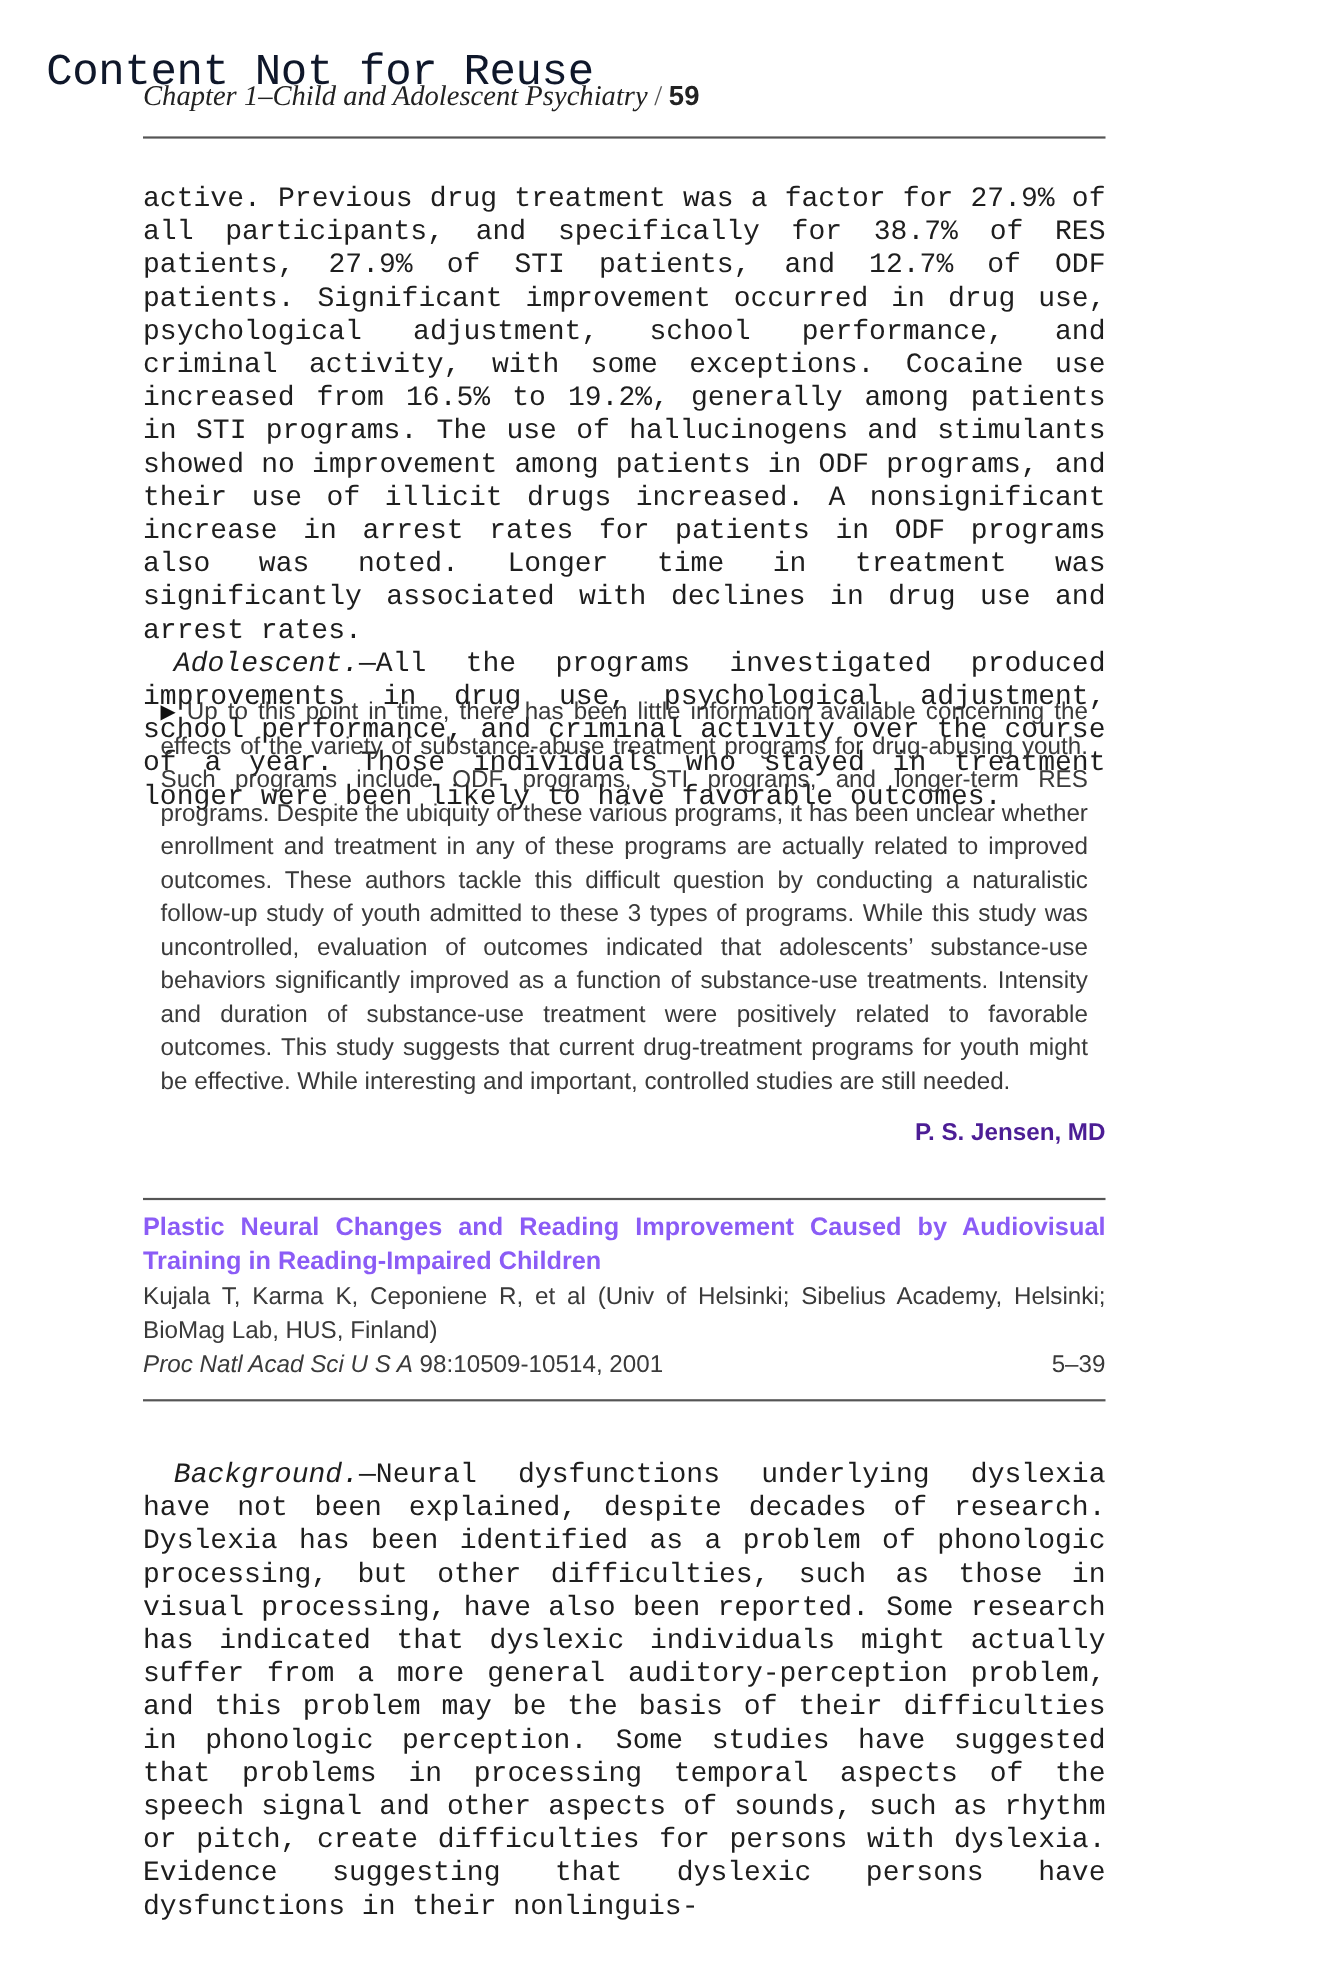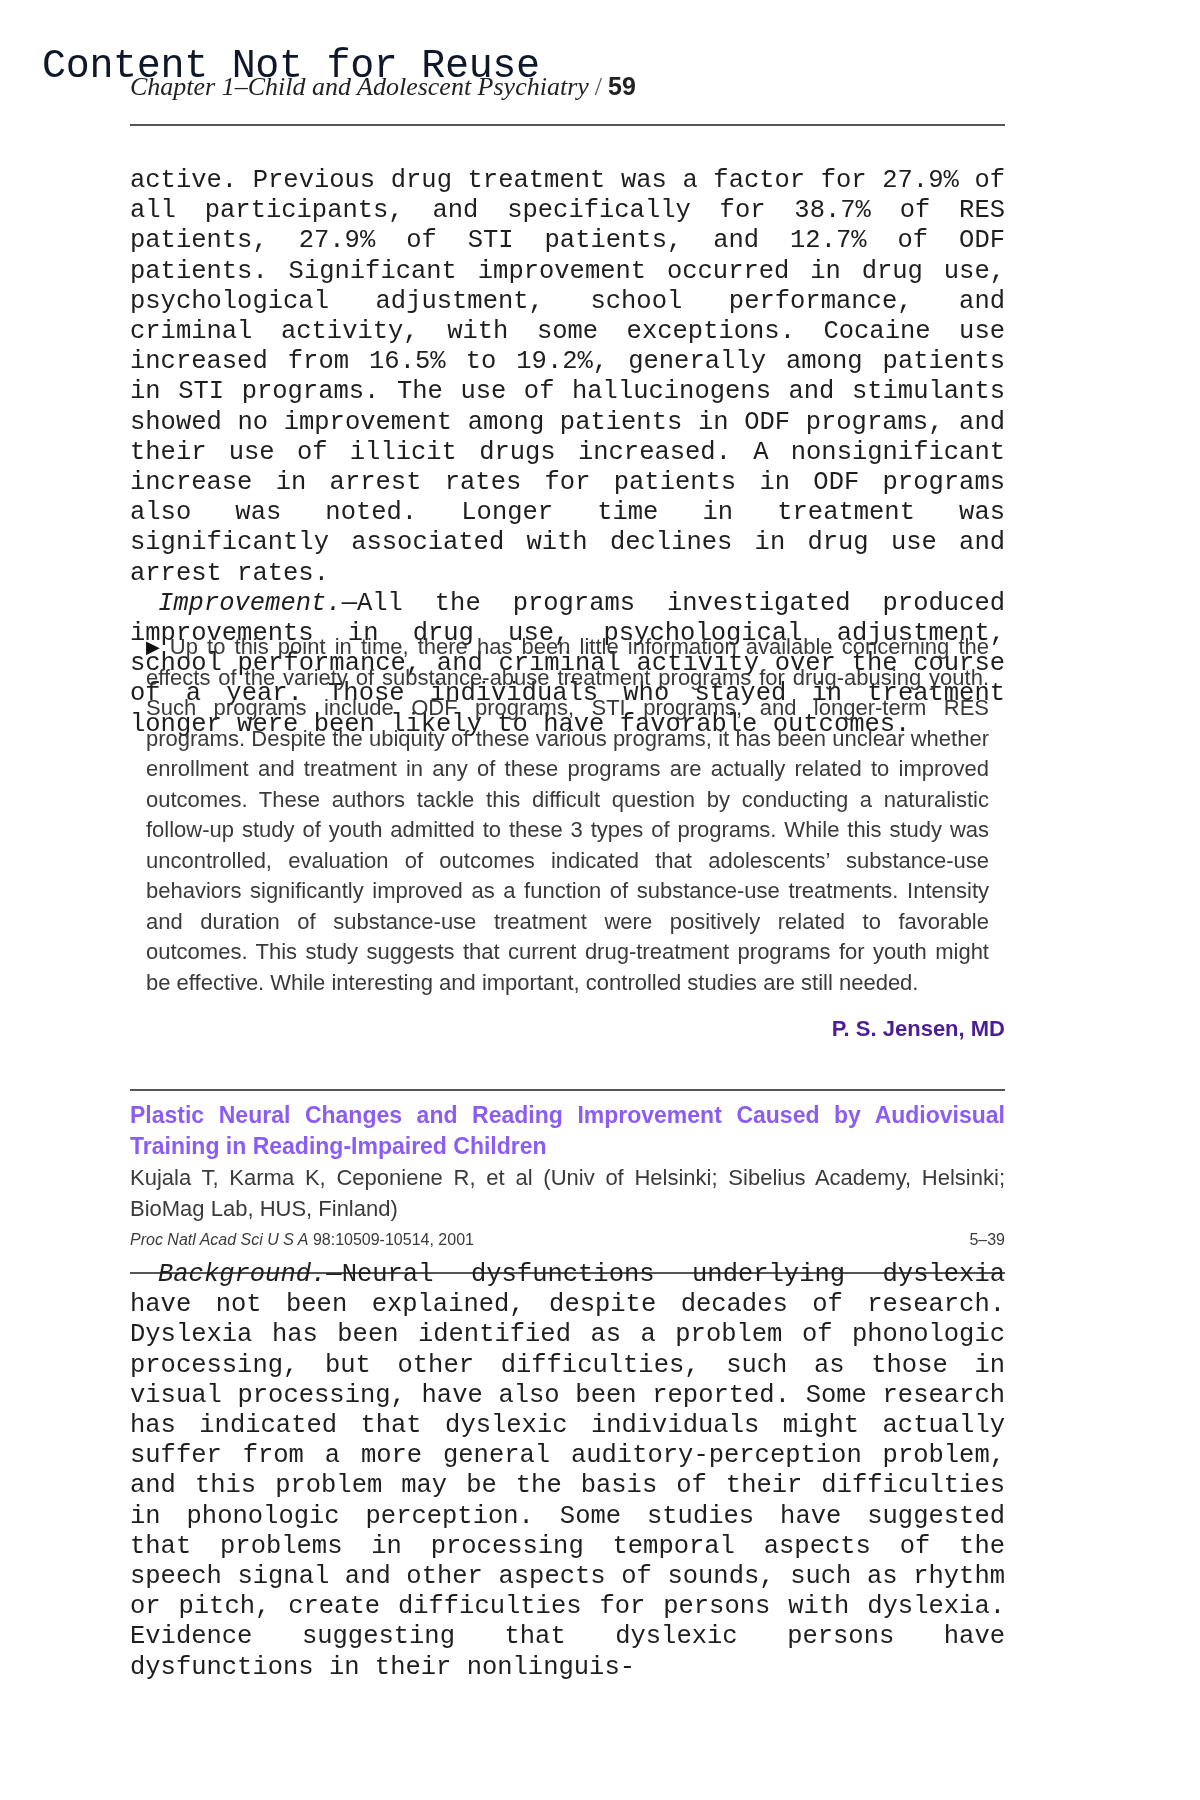--- a/index.html
+++ b/index.html
@@ -32,52 +32,52 @@
     .arrow { display: inline-block; margin-right: 10px; color: #111; font-size: 18px; vertical-align: 1px; }
     .sig {
       font-family: "Liberation Sans", sans-serif; font-weight: bold; font-size: 22px;
       text-align: right; color: #4c1d95; margin-top: 2px;
     }
     .title {
       font-family: Liberation Sans, sans-serif; font-weight: bold; font-size: 23px;
       line-height: 31px; color: #8b5cf6; text-align: justify;
     }
     .meta { font-family: "Liberation Sans", sans-serif; font-size: 22px; line-height: 31px; color: #3a3a3a; text-align: justify; }
-    .cite-row { display: flex; justify-content: space-between; font-family: "Liberation Sans", sans-serif; font-size: 16px; line-height: 31px; color: #3a3a3a; }
+    .cite-row { display: flex; justify-content: space-between; font-family: "Liberation Sans", sans-serif; font-size: 22px; line-height: 31px; color: #3a3a3a; }
     .cite-row .journal { font-style: italic; }
     em { font-style: italic; }
   </style>
 </head>
 <body>
 
 <div class="watermark">Content Not for Reuse</div>
 
 <div class="running-head">
   <span>Chapter 1–Child and Adolescent Psychiatry</span><span class="sep">/</span><span class="pnum">59</span>
 </div>
 <div class="rule" style="top:124px;"></div>
 
 <div class="col serif" style="top:166px;">
   <p>active. Previous drug treatment was a factor for 27.9% of all participants, and specifically for 38.7% of RES patients, 27.9% of STI patients, and 12.7% of ODF patients. Significant improvement occurred in drug use, psychological adjustment, school performance, and criminal activity, with some exceptions. Cocaine use increased from 16.5% to 19.2%, generally among patients in STI programs. The use of hallucinogens and stimulants showed no improvement among patients in ODF programs, and their use of illicit drugs increased. A nonsignificant increase in arrest rates for patients in ODF programs also was noted. Longer time in treatment was significantly associated with declines in drug use and arrest rates.</p>
-  <p class="indent"><em>Improvement.</em><span>—All the programs investigated produced improvements in drug use, psychological adjustment, school performance, and criminal activity over the course of a year. Those individuals who stayed in treatment longer were been likely to have favorable outcomes.</span></p>
+  <p class="indent"><em>Adolescent.</em><span>—All the programs investigated produced improvements in drug use, psychological adjustment, school performance, and criminal activity over the course of a year. Those individuals who stayed in treatment longer were been likely to have favorable outcomes.</span></p>
 </div>
 
 <div class="col sans" style="top:616px;">
   <p><span class="arrow">▶</span><span>Up to this point in time, there has been little information available concerning the effects of the variety of substance-abuse treatment programs for drug-abusing youth. Such programs include ODF programs, STI programs, and longer-term RES programs. Despite the ubiquity of these various programs, it has been unclear whether enrollment and treatment in any of these programs are actually related to improved outcomes. These authors tackle this difficult question by conducting a naturalistic follow-up study of youth admitted to these 3 types of programs. While this study was uncontrolled, evaluation of outcomes indicated that adolescents’ substance-use behaviors significantly improved as a function of substance-use treatments. Intensity and duration of substance-use treatment were positively related to favorable outcomes. This study suggests that current drug-treatment programs for youth might be effective. While interesting and important, controlled studies are still needed.</span></p>
   <div class="sig">P. S. Jensen, MD</div>
 </div>
 
 <div class="rule" style="top:1089px;"></div>
 
 <div class="col" style="top:1100px;">
   <div class="title">Plastic Neural Changes and Reading Improvement Caused by Audiovisual Training in Reading-Impaired Children</div>
   <div class="meta">Kujala T, Karma K, Ceponiene R, et al (Univ of Helsinki; Sibelius Academy, Helsinki; BioMag Lab, HUS, Finland)</div>
   <div class="cite-row">
     <span><span class="journal">Proc Natl Acad Sci U S A</span><span> 98:10509-10514, 2001</span></span>
     <span>5–39</span>
   </div>
 </div>
 
 <div class="rule" style="top:1272px;"></div>
 
-<div class="col serif" style="top:1260px;">
+<div class="col serif" style="top:1326px;">
   <p class="indent"><em>Background.</em><span>—Neural dysfunctions underlying dyslexia have not been explained, despite decades of research. Dyslexia has been identified as a problem of phonologic processing, but other difficulties, such as those in visual processing, have also been reported. Some research has indicated that dyslexic individuals might actually suffer from a more general auditory-perception problem, and this problem may be the basis of their difficulties in phonologic perception. Some studies have suggested that problems in processing temporal aspects of the speech signal and other aspects of sounds, such as rhythm or pitch, create difficulties for persons with dyslexia. Evidence suggesting that dyslexic persons have dysfunctions in their nonlinguis-</span></p>
 </div>
 
 </body></html>

